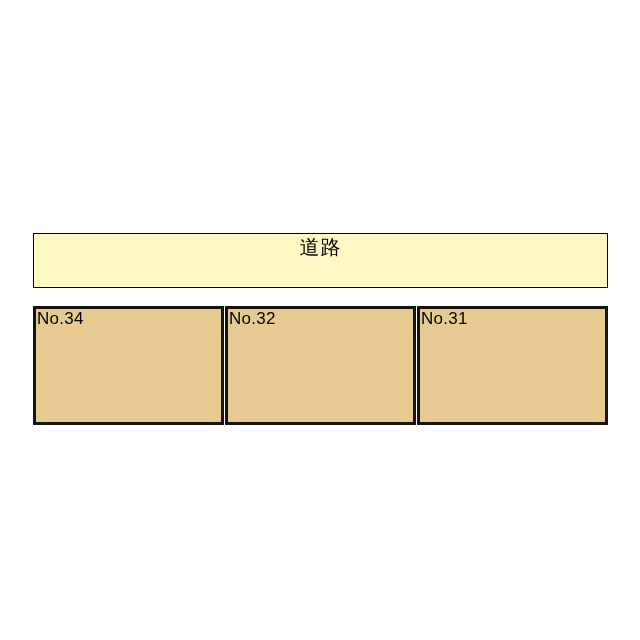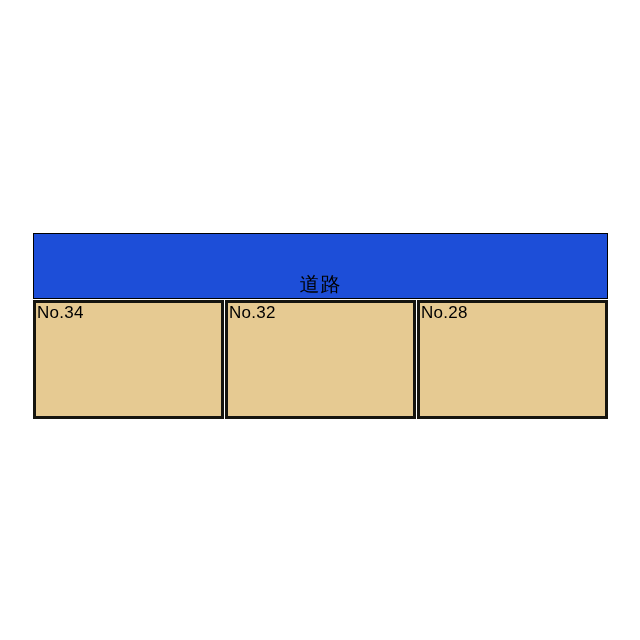--- a/index.html
+++ b/index.html
@@ -15,35 +15,35 @@
     overflow: hidden;
   }
   .diagram {
     position: absolute;
     left: 33px;
     top: 233px;
     width: 575px;
   }
   .road {
     box-sizing: border-box;
-    height: 66px;
-    background: #1d4ed8;
+    height: 55px;
+    background: #fef9c3;
     border: 1px solid #000000;
     display: flex;
-    align-items: flex-end;
+    align-items: flex-start;
     justify-content: center;
   }
   .road-label {
     font-size: 20px;
     color: #000000;
     letter-spacing: 1px;
     font-family: "Liberation Sans", "DejaVu Sans", sans-serif;
   }
   .spaces-row {
-    margin-top: 1px;
+    margin-top: 18px;
     display: flex;
     gap: 1px;
     background: transparent;
   }
   .space {
     box-sizing: border-box;
     flex: 1;
     height: 119px;
     background: #e6ca92;
     border: 3px solid #15140f;
@@ -67,16 +67,16 @@
     <span class="road-label">道路</span>
   </div>
   <div class="spaces-row">
     <div class="space">
       <span class="space-label">No.34</span>
     </div>
     <div class="space">
       <span class="space-label">No.32</span>
     </div>
     <div class="space">
-      <span class="space-label">No.28</span>
+      <span class="space-label">No.31</span>
     </div>
   </div>
 </div>
 
 </body></html>

